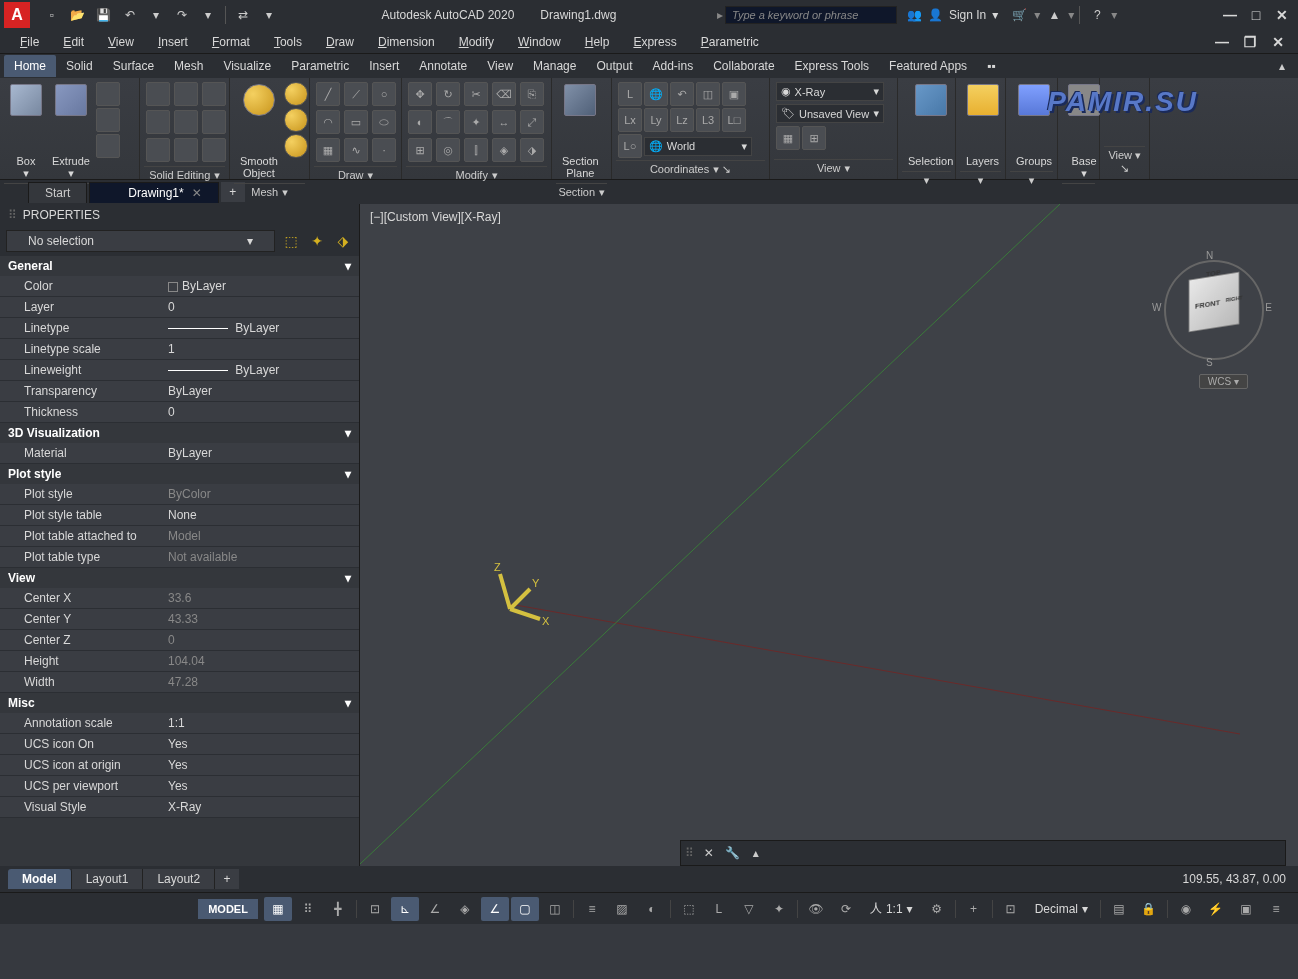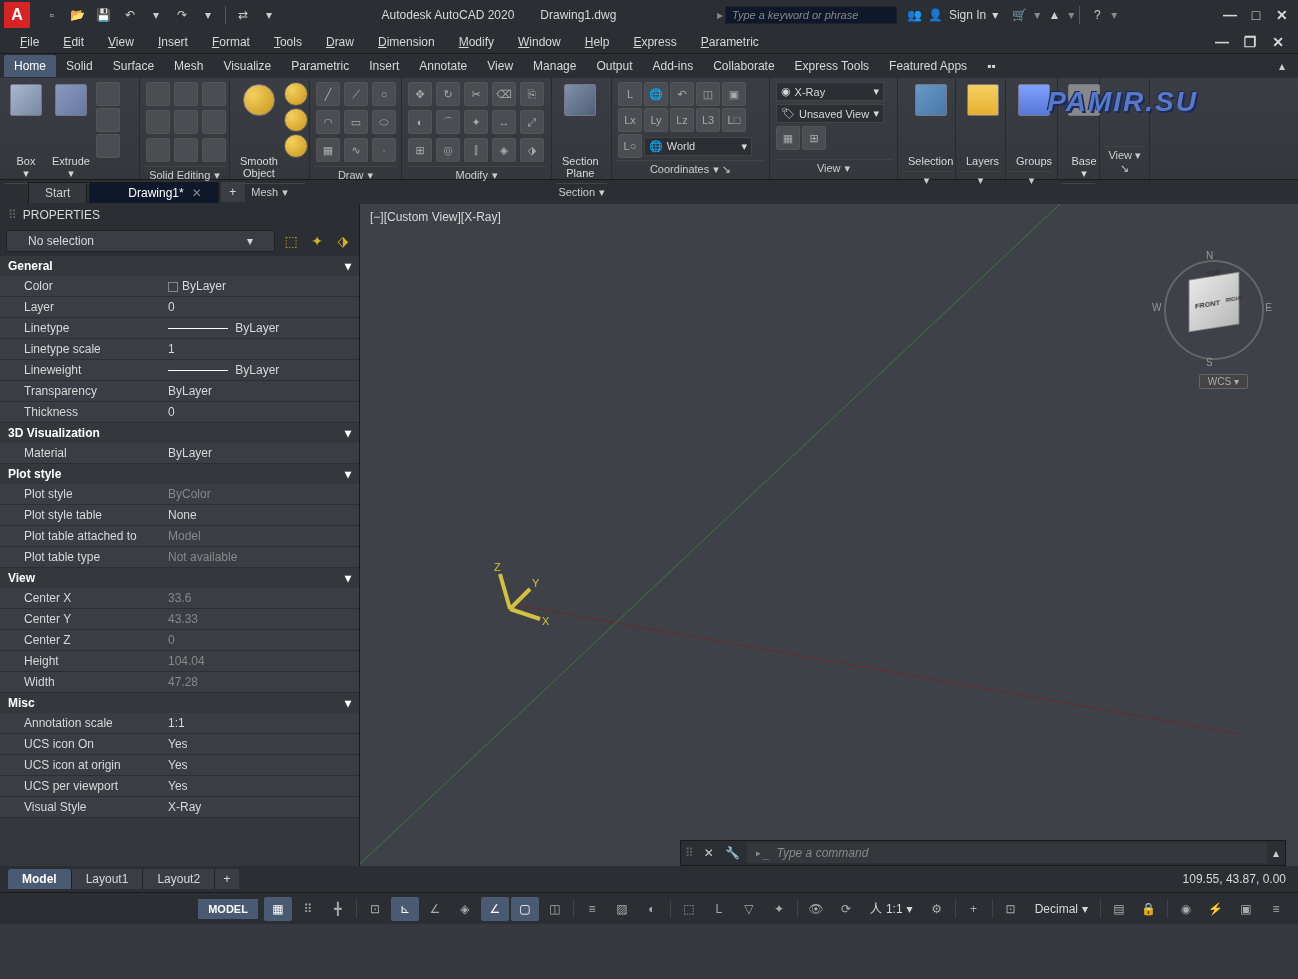--- a/index.html
+++ b/index.html
@@ -524,21 +524,20 @@
       <span style="position:absolute;bottom:-4px;left:48px;color:#999;font-size:10px">S</span>
       <span style="position:absolute;top:48px;right:-4px;color:#999;font-size:10px">E</span>
       <span style="position:absolute;top:48px;left:-6px;color:#999;font-size:10px">W</span>
     </div>
     <div class="wcs-badge"><span>WCS</span> ▾</div>
 
     <div class="cmd-bar">
       <div style="color:#666;padding:0 4px">⠿</div>
       <div class="cmd-x">✕</div>
       <div class="cmd-x">🔧</div>
-      <div class="cmd-input">▸_ <span>Type a command</span></div>
       <div class="cmd-x">▴</div>
     </div>
   </div>
 </div>
 
 <div class="layout-tabs">
   <div id="layout-tabs-items" style="display:flex;">
       <div class="layout-tab active">Model</div>
       <div class="layout-tab">Layout1</div>
       <div class="layout-tab">Layout2</div>

